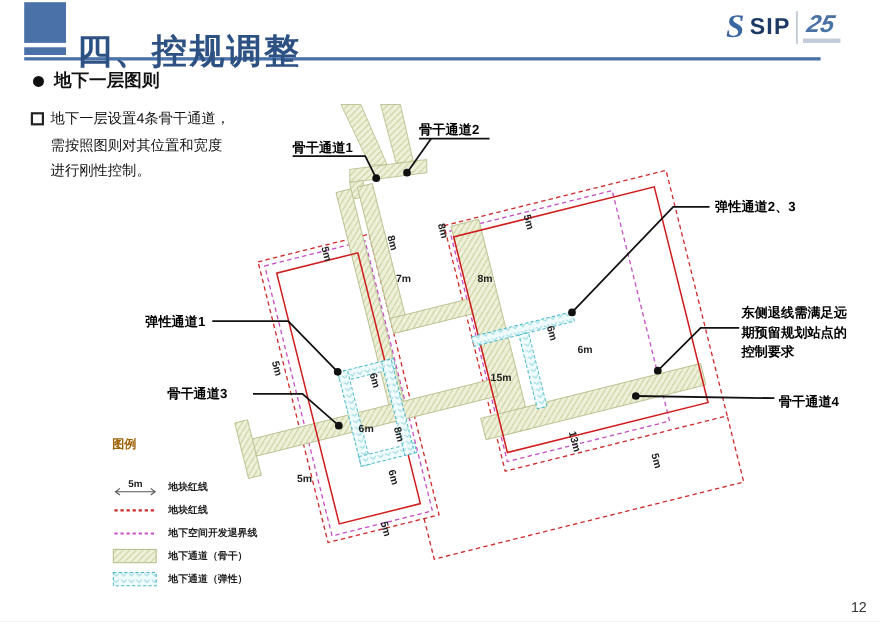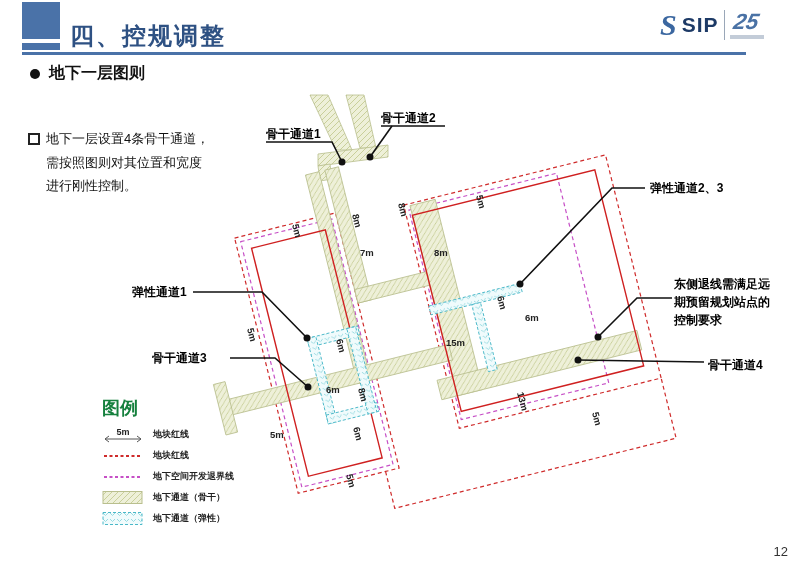--- a/index.html
+++ b/index.html
@@ -2,45 +2,45 @@
 <html><head>
 <meta charset="utf-8">
 <style>
   html,body{margin:0;padding:0;background:#e8e8e8;}
   .slide{position:relative;width:800px;height:565px;background:#ffffff;overflow:hidden;
          font-family:"Liberation Sans","DejaVu Sans",sans-serif;margin:0 auto;}
   
   .hdr-sq{position:absolute;left:22px;top:2px;width:38px;height:37px;background:#4a72a8;}
   .hdr-bar{position:absolute;left:22px;top:43px;width:38px;height:7px;background:#4a72a8;}
   .hdr-rule{position:absolute;left:22px;top:52px;width:724px;height:3px;background:#4a72a8;}
-  .hdr-title{position:absolute;left:70px;top:4px;font-size:24px;font-weight:bold;color:#2e5183;letter-spacing:2px;}
+  .hdr-title{position:absolute;left:70px;top:4px;font-size:32px;font-weight:bold;color:#2e5183;letter-spacing:2px;}
   .logo{position:absolute;left:660px;top:10px;display:flex;align-items:center;gap:5px;}
   .logo-s{font-family:"Liberation Serif","DejaVu Serif",serif;font-style:italic;font-weight:bold;
           font-size:30px;color:#3b67a0;line-height:1;}
   .logo-sip{font-size:21px;font-weight:bold;color:#1d3a66;letter-spacing:1px;}
   .logo-div{width:1px;height:30px;background:#9aa7b8;}
   .logo-25-wrap{display:flex;flex-direction:column;align-items:center;}
   .logo-25{font-style:italic;font-weight:bold;font-size:22px;color:#4a72a5;line-height:1;transform:skewX(-12deg);}
   .logo-cap{width:34px;height:4px;background:#c3ccd8;margin-top:2px;}
   
   .section{position:absolute;left:30px;top:63px;display:flex;align-items:center;gap:9px;}
   .section .dot{width:10px;height:10px;border-radius:50%;background:#111;}
   .section .txt{font-size:16px;font-weight:bold;color:#111;font-family:Liberation Serif, serif;}
-  .notes{position:absolute;left:28px;top:96px;width:210px;margin-top:31px;}
+  .notes{position:absolute;left:28px;top:96px;width:210px;}
   .note{display:flex;margin-bottom:2px;}
   .note .sq{flex:0 0 auto;width:8px;height:8px;border:2px solid #222;margin:6px 6px 0 0;}
   .note .lines{font-size:13px;line-height:23.5px;color:#111;}
   
   .map{position:absolute;left:0;top:88px;}
   .map text{font-family:"Liberation Sans","DejaVu Sans",sans-serif;}
   .map .callout{font-size:12px;font-weight:bold;fill:#000;}
   .map .dim{font-size:9.5px;font-weight:bold;fill:#222;}
   
   .legend{position:absolute;left:102px;top:396px;}
-  .legend-title{font-size:18px;font-weight:bold;color:#15803d;margin-bottom:4px;}
+  .legend-title{font-size:11px;font-weight:bold;color:#a16207;margin-bottom:21px;}
   .lrow{display:flex;align-items:center;gap:9px;height:21px;}
   .lrow .lbl{font-size:9px;font-weight:bold;color:#222;}
   .page-num{position:absolute;right:12px;bottom:6px;font-size:13px;color:#333;}
 </style>
 </head>
 <body>
 
 <div class="slide">
 
   <div class="hdr-sq"></div>

